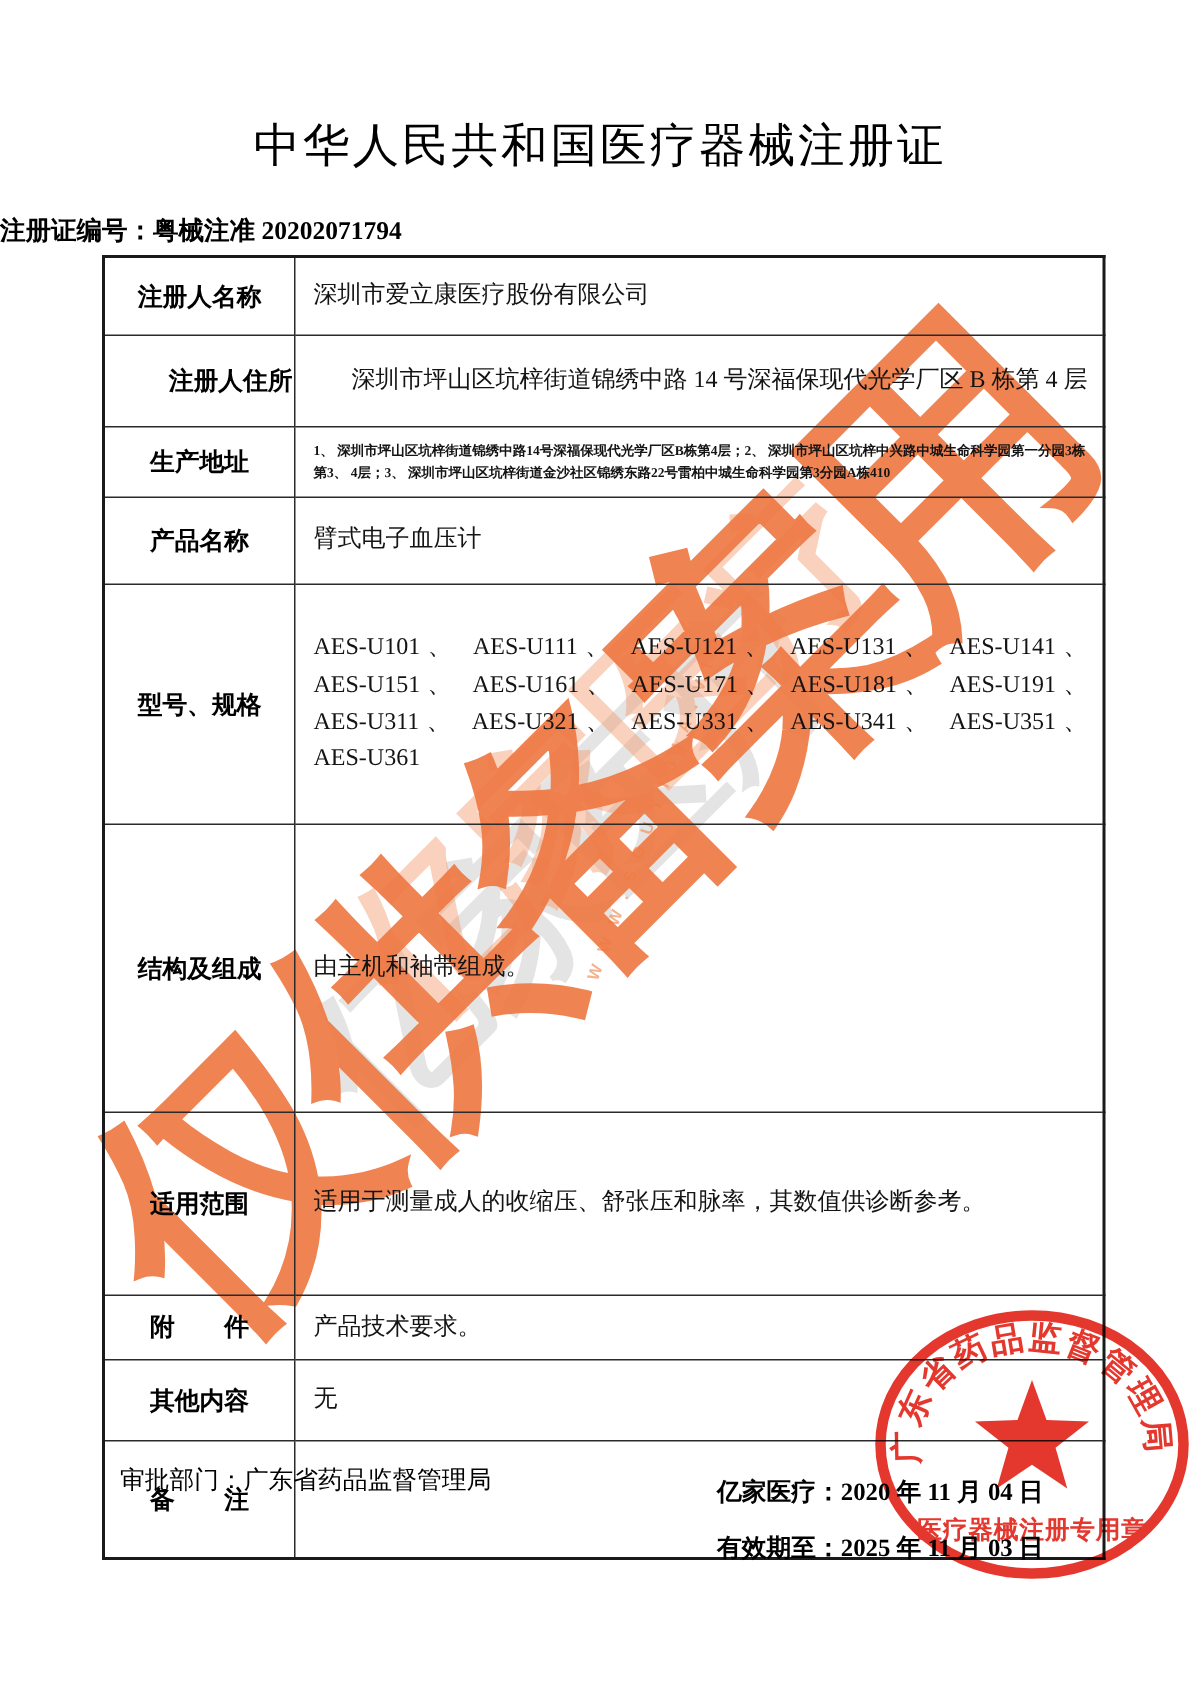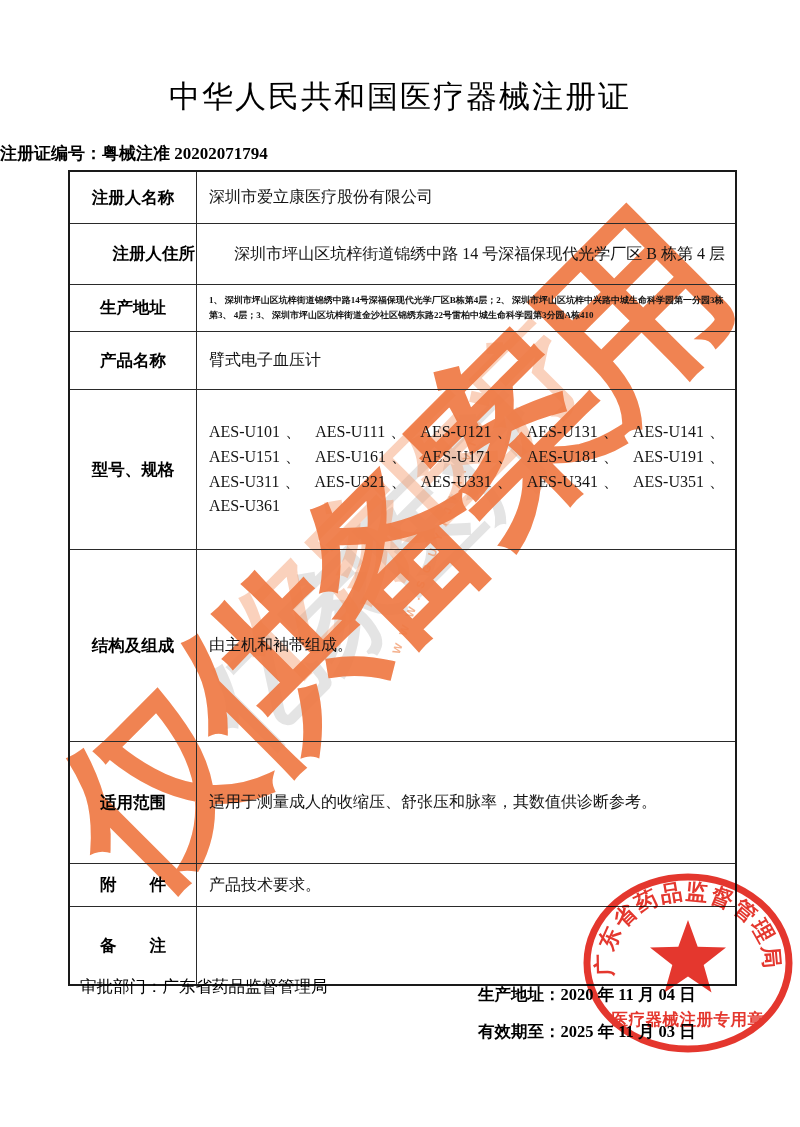--- a/index.html
+++ b/index.html
@@ -147,33 +147,37 @@
       <td class="val">由主机和袖带组成。</td>
     </tr>
     <tr class="r7">
       <td class="lbl">适用范围</td>
       <td class="val">适用于测量成人的收缩压、舒张压和脉率，其数值供诊断参考。</td>
     </tr>
     <tr class="r8">
       <td class="lbl">附　　件</td>
       <td class="val">产品技术要求。</td>
     </tr>
+    <tr class="r9">
+      <td class="lbl">其他内容</td>
+      <td class="val">无</td>
+    </tr>
     <tr class="r10">
       <td class="lbl">备　　注</td>
       <td class="val"></td>
     </tr>
   </tbody>
     </table>
 
   <div class="footer-left">
     <span>审批部门：</span><span>广东省药品监督管理局</span>
   </div>
   <div class="footer-right">
     <div>
-      <span>生产地址：</span><span>2020 年 11 月 04 日</span>
+      <span>亿家医疗：</span><span>2020 年 11 月 04 日</span>
     </div>
     <div>
       <span>有效期至：</span><span>2025 年 11 月 03 日</span>
     </div>
   </div>
 
   <svg class="seal" viewBox="0 0 224 196">
     <ellipse cx="112" cy="95" rx="101" ry="86" fill="none" stroke="#e2261c" stroke-width="7"></ellipse>
     <path id="sealArc" d="M 38.6 111.6 A 76 64 0 1 1 185.4 111.6" fill="none"></path>
     <text font-size="22" font-weight="bold" fill="#e2261c" letter-spacing="2" font-family="Liberation Serif, DejaVu Serif, serif">

